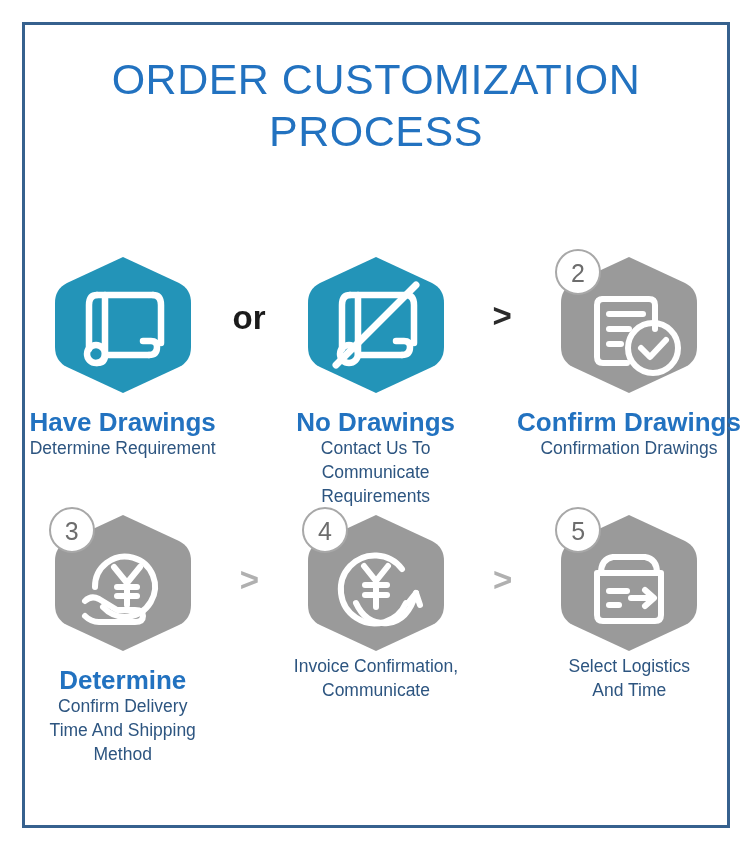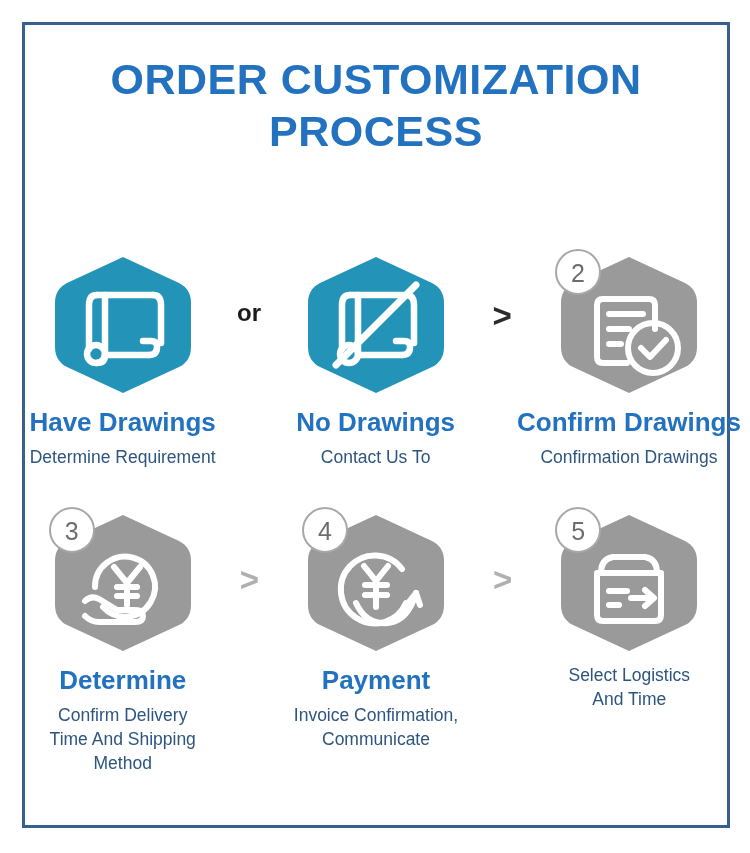--- a/index.html
+++ b/index.html
@@ -16,21 +16,21 @@
     border:3px solid #36618e;
     box-sizing:border-box;
     background:#ffffff;
   }
   .title{
     margin:0;
     padding-top:28px;
     text-align:center;
     color:#2272c0;
     font-size:43px;
-    font-weight:700;
+    font-weight:400;
     line-height:1.22;
     letter-spacing:0.5px;
   }
   .title span{display:block;}
 
   .rows{
     position:absolute;
     left:0;right:0;top:228px;
   }
   .row{
@@ -72,39 +72,38 @@
   .heading{
     margin-top:11px;
     color:#2272c0;
     font-size:26px;
     font-weight:bold;
     text-align:center;
     line-height:1.12;
     white-space:nowrap;
   }
   .sub{
-    margin-top:9px;
     color:#2d5580;
     font-size:17.5px;
     text-align:center;
     line-height:1.36;
   }
   .sub span{display:block;}
 
   .sep{
     width:58px;
     display:flex;
     align-items:flex-start;
     justify-content:center;
     padding-top:46px;
     box-sizing:border-box;
   }
   .sep-or{
     color:#1b1b1b;
-    font-size:24px;
+    font-size:33px;
     font-weight:bold;
   }
   .sep-chevron{
     font-size:33px;
     font-weight:bold;
     line-height:1;
   }
   .sep-chevron.dark{color:#2b2b2b;}
   .sep-chevron.light{color:#b0b0b0;}
   .row2 .sep{padding-top:52px;}
@@ -159,20 +158,21 @@
               <path d="M54 42 L54 102 L98 102"></path>
               <path d="M98 102 Q106 102 106 94 Q106 88 100 88 L92 88"></path>
               <circle cx="45" cy="101" r="9"></circle>
               <path d="M112 32 L32 112" stroke-width="7"></path>
             </g>
           </svg>
         </div>
         <div class="heading">No Drawings</div>
         <div class="sub">
           <span>Contact Us To</span>
+          <span>Communicate Requirements</span>
         </div>
       </div>
 
       <div class="sep">
         <span class="sep-chevron dark">&gt;</span>
       </div>
 
       <div class="step">
         <div class="hexwrap">
           <svg class="hex" viewBox="0 0 144 144">
@@ -235,21 +235,20 @@
               <path d="M60 55 L72 70 L84 55"></path>
               <path d="M72 70 L72 96"></path>
               <path d="M61 74 L83 74"></path>
               <path d="M61 84 L83 84"></path>
               <path d="M52 92 Q62 114 84 112 Q104 110 112 82"></path>
               <path d="M112 82 L104 92 M112 82 L116 94"></path>
             </g>
           </svg>
           <div class="badge">4</div>
         </div>
-        <div class="heading">Payment</div>
         <div class="sub">
           <span>Invoice Confirmation,</span>
           <span>Communicate</span>
         </div>
       </div>
 
       <div class="sep">
         <span class="sep-chevron light">&gt;</span>
       </div>
 

